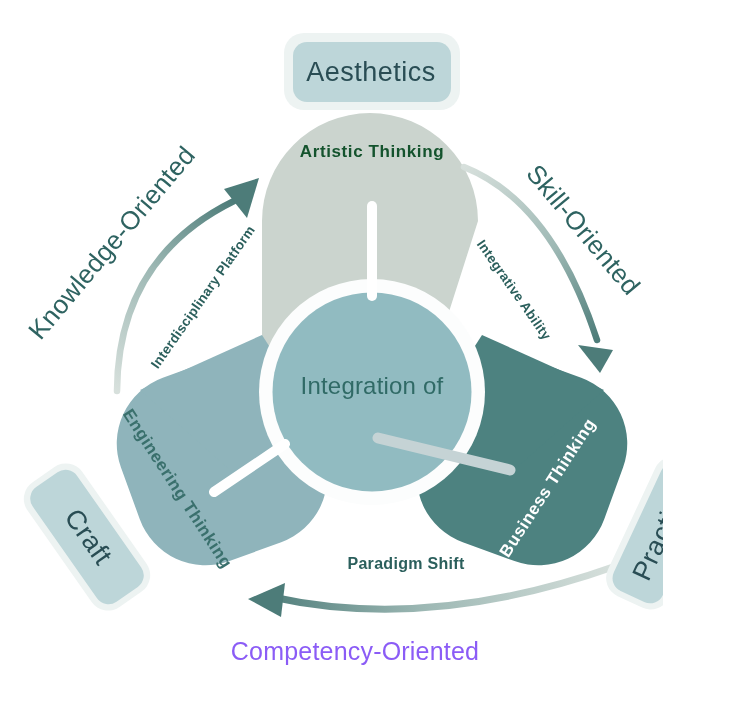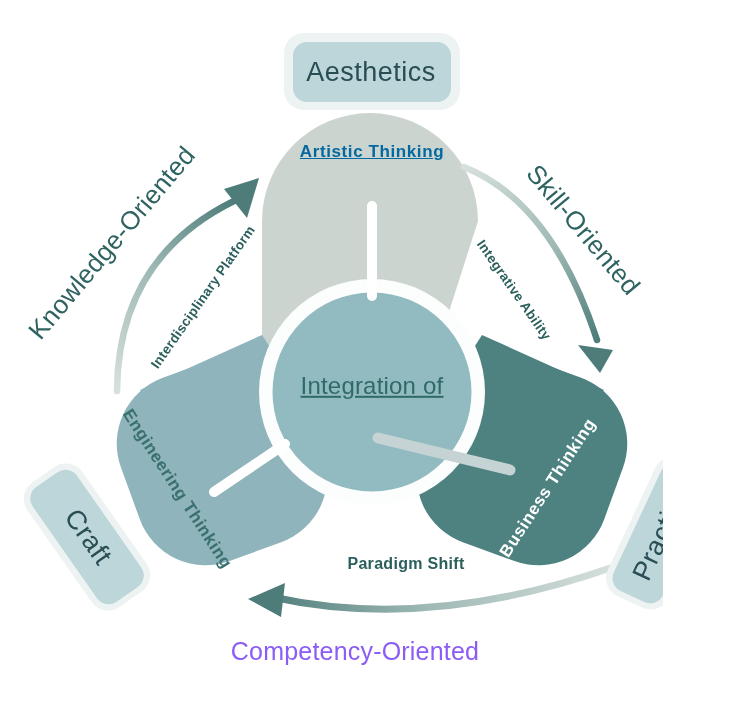--- a/index.html
+++ b/index.html
@@ -11,21 +11,21 @@
   .t{
     position:absolute;white-space:nowrap;
     transform:translate(-50%,-50%) rotate(var(--r,0deg));
     transform-origin:center center;
   }
   .box-label{font-size:27px;color:#294d54;letter-spacing:.5px;}
   .orbit{font-size:26px;color:#2e6361;letter-spacing:.3px;}
   .orbit-big{font-size:25px;color:#8b5cf6;letter-spacing:.2px;}
   .bridge{font-size:13.5px;font-weight:bold;color:#2b5f5c;letter-spacing:.3px;}
   .lobe-label{font-size:17px;font-weight:bold;letter-spacing:.6px;}
-  .lbl-artistic{color:#0369a1;text-decoration:underline;}
+  .lbl-artistic{color:#14532d;}
   .lbl-engineering{color:#3a706d;}
   .lbl-business{color:#ffffff;}
   .paradigm{font-size:16px;font-weight:bold;color:#2b5f5c;letter-spacing:.3px;}
   .center-text{
     font-size:24px;color:#306a66;text-align:center;line-height:1.35;
     letter-spacing:.2px;
   }
 </style>
 </head>
 <body>
@@ -102,17 +102,17 @@
   <div class="t bridge" style="left:514px;top:290px;--r:55deg;">Integrative Ability</div>
 
   <div class="t paradigm" style="left:362px;top:564px;margin-left:44px;">Paradigm Shift</div>
 
   <div class="t lobe-label lbl-artistic" style="left:372px;top:152px;">Artistic Thinking</div>
 
   <div class="t lobe-label lbl-engineering" style="left:177px;top:489px;--r:57deg;">Engineering Thinking</div>
 
   <div class="t lobe-label lbl-business" style="left:548px;top:488px;--r:-57deg;">Business Thinking</div>
 
-  <div class="t center-text" style="left:372px;top:386px;text-decoration:underline;">
+  <div class="t center-text" style="left:372px;top:386px;">
     <div>Integration of</div>
   </div>
 
 </div>
 
 </body></html>

